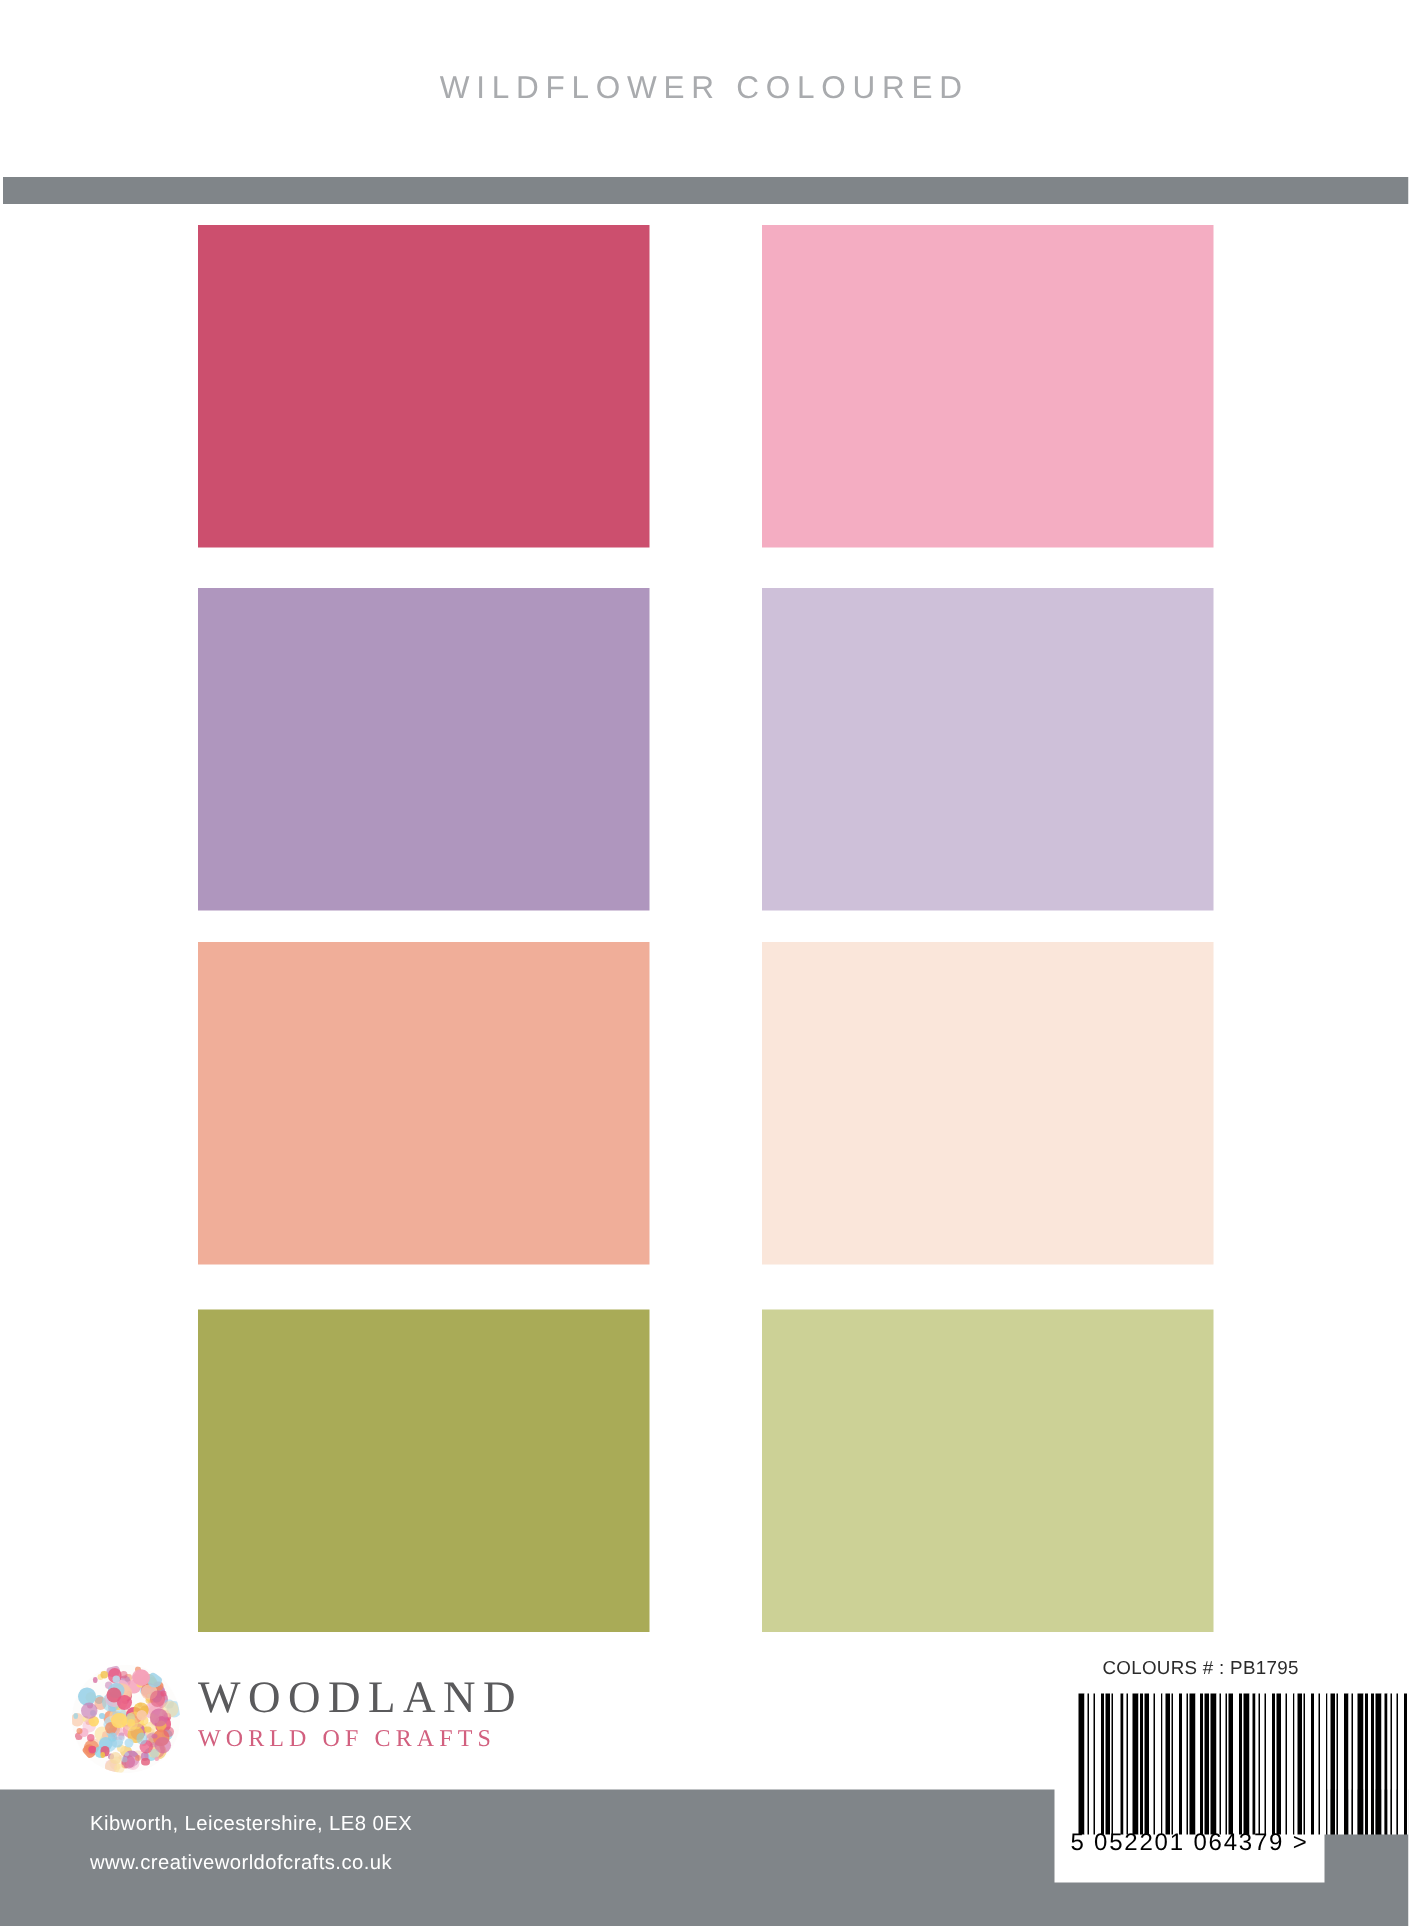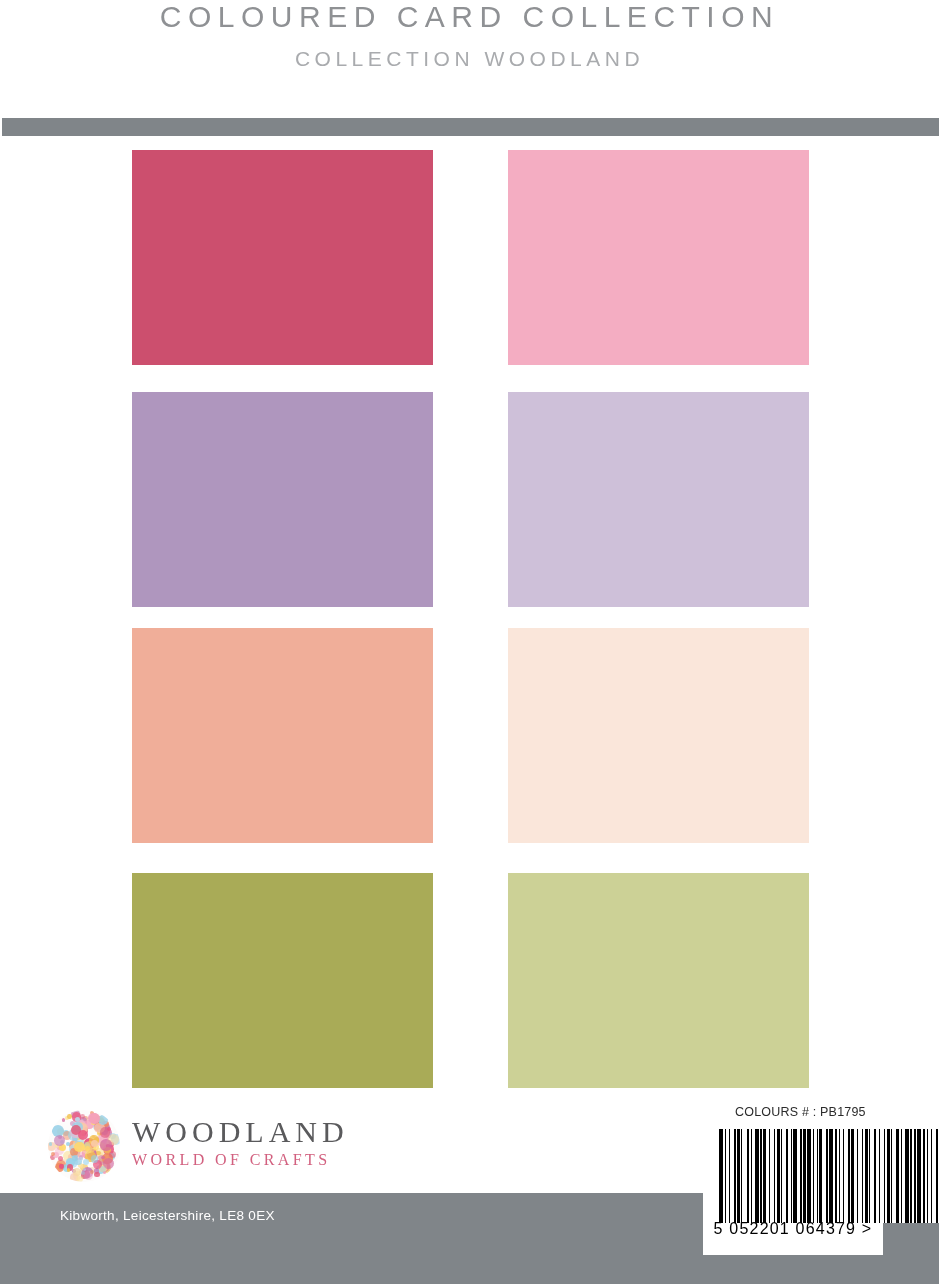--- a/index.html
+++ b/index.html
@@ -208,22 +208,21 @@
     letter-spacing: 1.2px;
     color: #000000;
     font-family: "Liberation Sans", sans-serif;
     white-space: nowrap;
   }
 </style>
 </head>
 <body>
 
 <div class="header">
-  <div class="title-main">COLOURED CARD COLLECTION</div>
-  <div class="title-sub">COLLECTION WOODLAND</div>
+  <div class="title-sub">WILDFLOWER COLOURED</div>
 </div>
 
 <div class="divider-bar"></div>
 
 <div class="swatch-grid" id="swatch-grid">
     <div class="swatch row-0 col-0" style="background: rgb(204, 79, 110);"></div>
     <div class="swatch row-0 col-1" style="background: rgb(244, 173, 194);"></div>
     <div class="swatch row-1 col-0" style="background: rgb(175, 150, 190);"></div>
     <div class="swatch row-1 col-1" style="background: rgb(206, 192, 217);"></div>
     <div class="swatch row-2 col-0" style="background: rgb(240, 174, 153);"></div>
@@ -429,20 +428,21 @@
     <div class="logo-text">
       <div class="logo-title">WOODLAND</div>
       <div class="logo-tagline">WORLD OF CRAFTS</div>
     </div>
   </div>
 </div>
 
 <div class="address-bar">
   <div class="address-lines">
     <div>Kibworth, Leicestershire, LE8 0EX</div>
+    <div class="address-url">www.creativeworldofcrafts.co.uk</div>
   </div>
 </div>
 
 <div class="barcode-area">
   <div class="product-code">COLOURS # : PB1795</div>
   <div class="barcode-box">
     <div class="barcode-bars" id="barcode-bars">
         <div class="bar" style="width: 4.14px;"></div>
         <div class="bar" style="width: 1.38px; background: rgb(255, 255, 255);"></div>
         <div class="bar" style="width: 1.38px;"></div>

